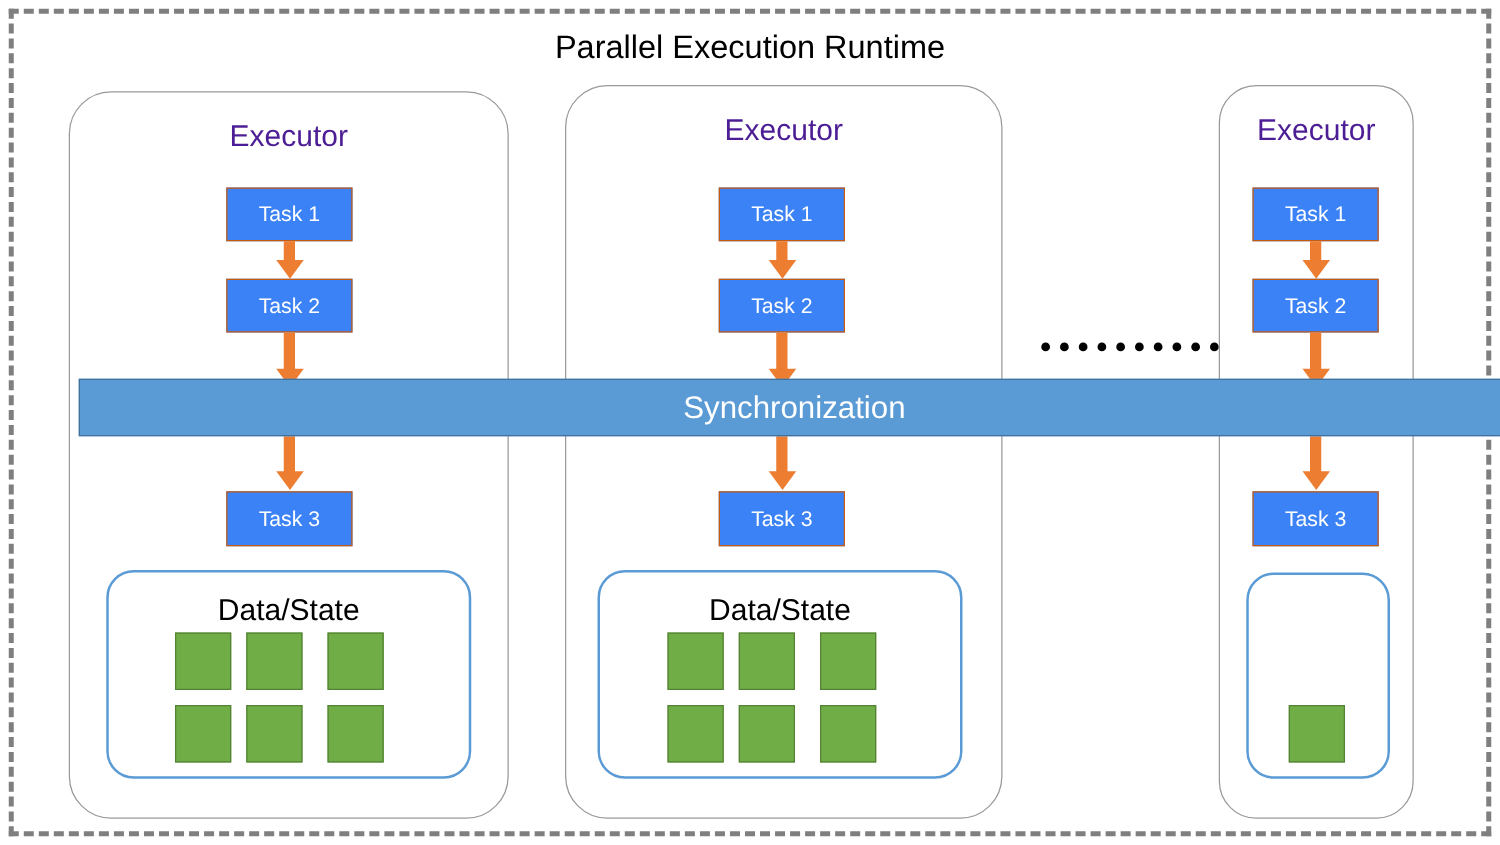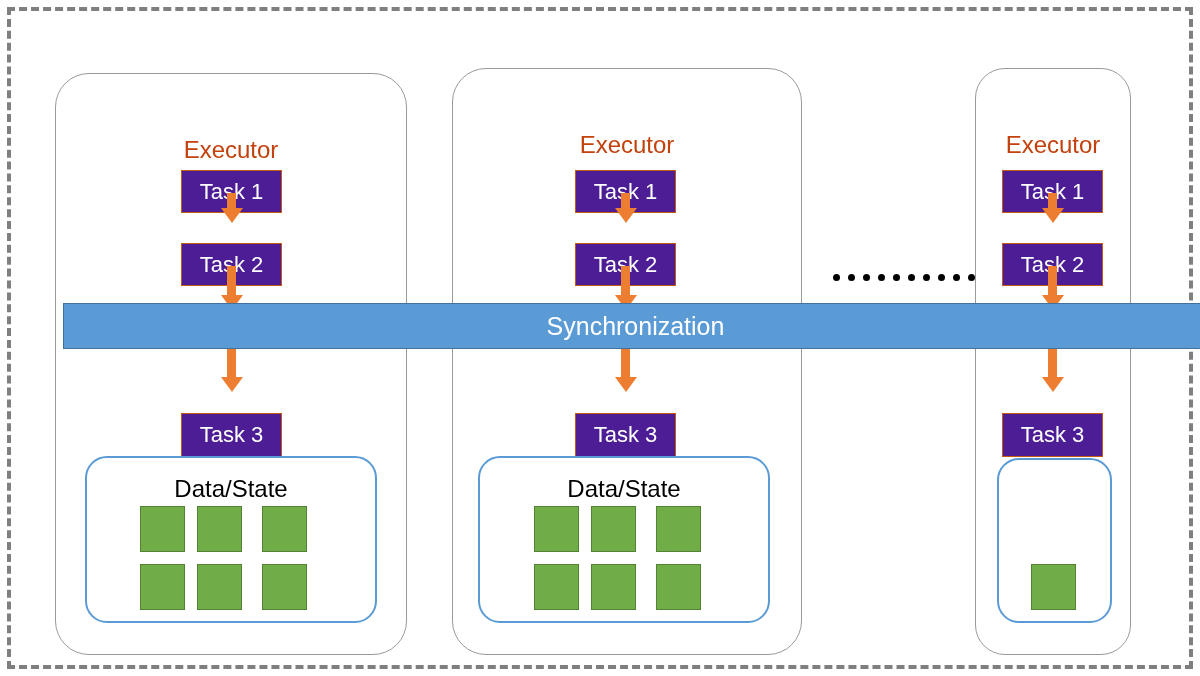--- a/index.html
+++ b/index.html
@@ -44,39 +44,37 @@
     border-radius: 34px;
     background: #ffffff;
   }
   .executor.wide { border-radius: 34px; }
   .executor-label {
     position: absolute;
     left: 0;
     width: 100%;
     text-align: center;
     font-size: 24px;
-    color: #c2410c;
+    color: #4c1d95;
     line-height: 30px;
     white-space: nowrap;
-    margin-top: 40px;
   }
 
   
   .task {
     position: absolute;
-    background: #4c1d95;
+    background: #3b82f6;
     border: 1.5px solid #c55a11;
     color: #ffffff;
-    font-size: 22px;
+    font-size: 17px;
     display: flex;
     align-items: center;
     justify-content: center;
     line-height: 1;
     white-space: nowrap;
-    margin-top: 20px;
   }
 
   
   .arrow {
     position: absolute;
     width: 9px;
     background: #ed7d31;
   }
   .arrow::after {
     content: "";
@@ -142,20 +140,21 @@
     background: #000000;
   }
 </style>
 </head>
 <body>
 
 <div id="canvas">
 
   <div class="runtime-border"></div>
 
+  <div class="runtime-title">Parallel Execution Runtime</div>
 
   <div class="executor wide" style="left:55px; top:73px; width:352px; height:582px;"></div>
   <div class="executor-label" style="left:55px; top:95px; width:352px;">Executor</div>
 
   <div class="task" style="left:181px; top:150px; width:101px; height:43px;">Task 1</div>
   <div class="arrow" style="left:227px; top:193px; height:16px;"></div>
 
   <div class="task" style="left:181px; top:223px; width:101px; height:43px;">Task 2</div>
   <div class="arrow" style="left:227px; top:266px; height:30px;"></div>
 

